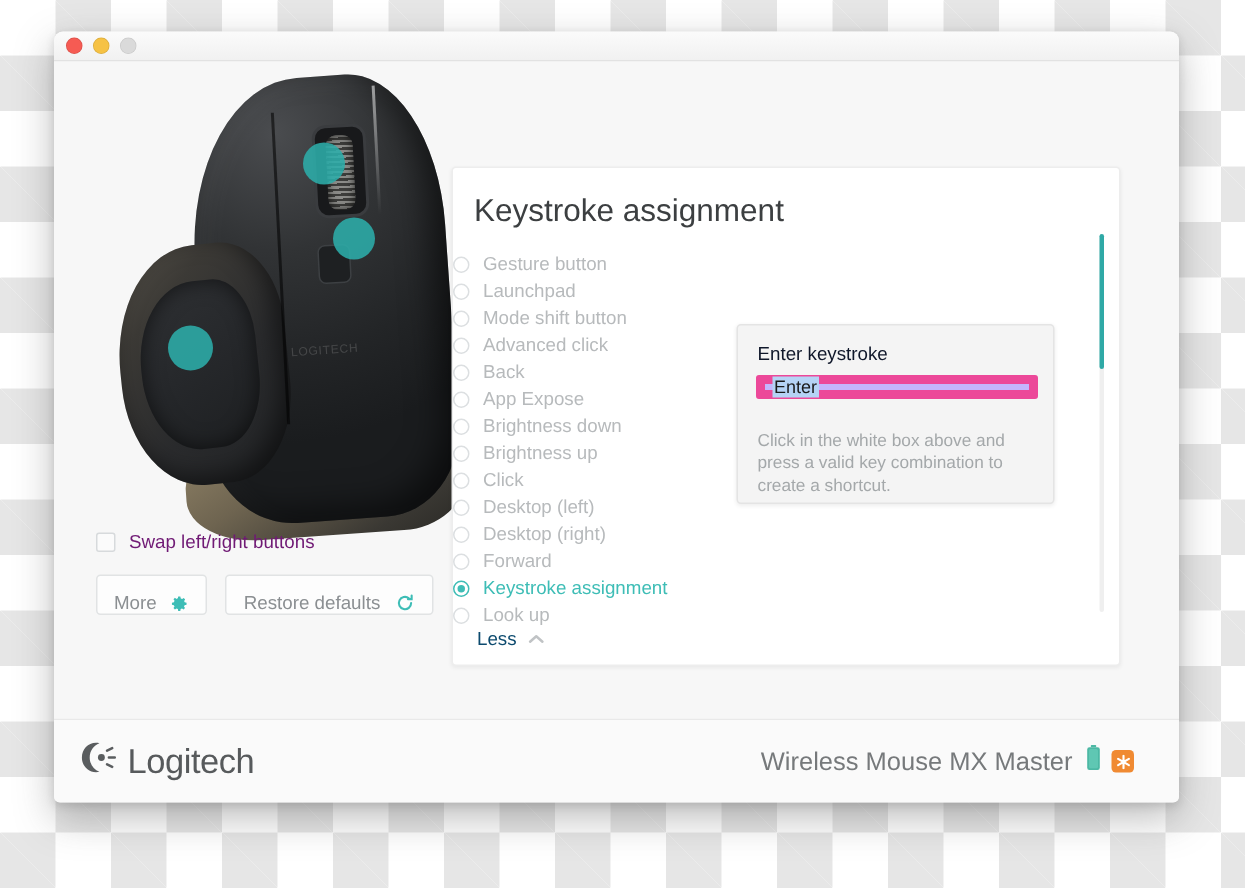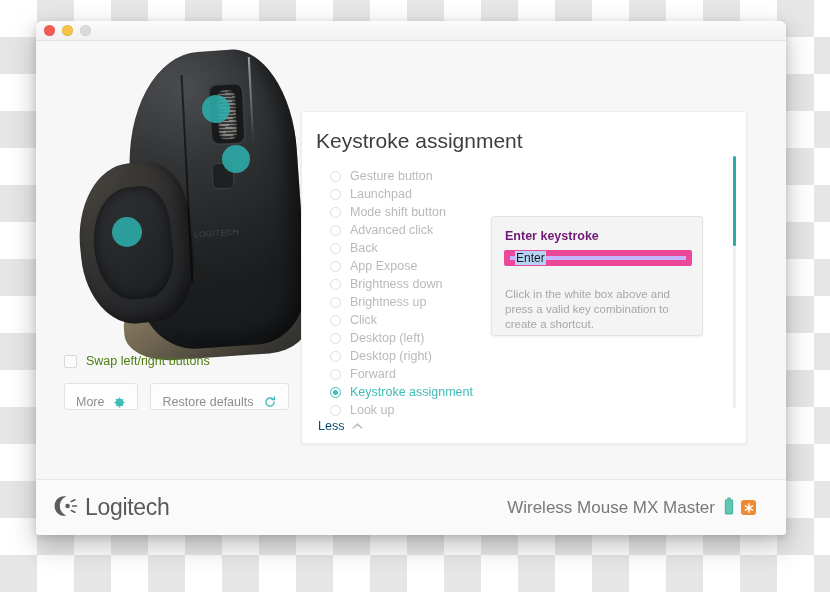--- a/index.html
+++ b/index.html
@@ -203,21 +203,21 @@
   .hotspot.h1 { left: 148px; top: 50px;  width: 28px; height: 28px; }
   .hotspot.h2 { left: 168px; top: 100px; width: 28px; height: 28px; }
   .hotspot.h3 { left: 58px;  top: 172px; width: 30px; height: 30px; }
 
   
   .swap-row {
     position: absolute;
     left: 28px; top: 313px;
     display: flex; align-items: flex-end; gap: 9px;
     font-size: 12.5px;
-    color: #4d7c0f;
+    color: #701a75;
     cursor: pointer;
   }
   .cbox {
     width: 13px; height: 13px;
     border: 1px solid #d7dadc;
     border-radius: 2px;
     background: #fbfbfb;
   }
 
   
@@ -253,21 +253,21 @@
   }
   .card-title {
     position: absolute;
     left: 14px; top: 17px;
     font-size: 21px;
     color: #3c3f41;
     font-weight: normal;
   }
   .radio-list {
     position: absolute;
-    left: 28px; top: 55px;
+    left: 0; top: 55px;
     width: 250px;
   }
   .radio-row {
     display: flex; align-items: center; gap: 9px;
     height: 18px;
     font-size: 12.5px;
     color: #b7babc;
     cursor: pointer;
   }
   .radio {
@@ -322,22 +322,22 @@
     width: 212px; height: 120px;
     background: #f4f4f4;
     border: 1px solid #e4e4e4;
     border-radius: 3px;
     box-shadow: 0 1px 3px rgba(0,0,0,.07);
   }
   .pop-title {
     position: absolute;
     left: 13px; top: 12px;
     font-size: 12.5px;
-    font-weight: bold;
-    color: #701a75;
+    font-weight: normal;
+    color: #0f172a;
   }
   .pop-input {
     position: absolute;
     left: 12px; top: 33px;
     width: 188px; height: 16px;
     background: #c4b5fd;
     border: 6px solid #ec4899;
     border-radius: 2px;
     display: flex; align-items: center;
     padding-left: 5px;

